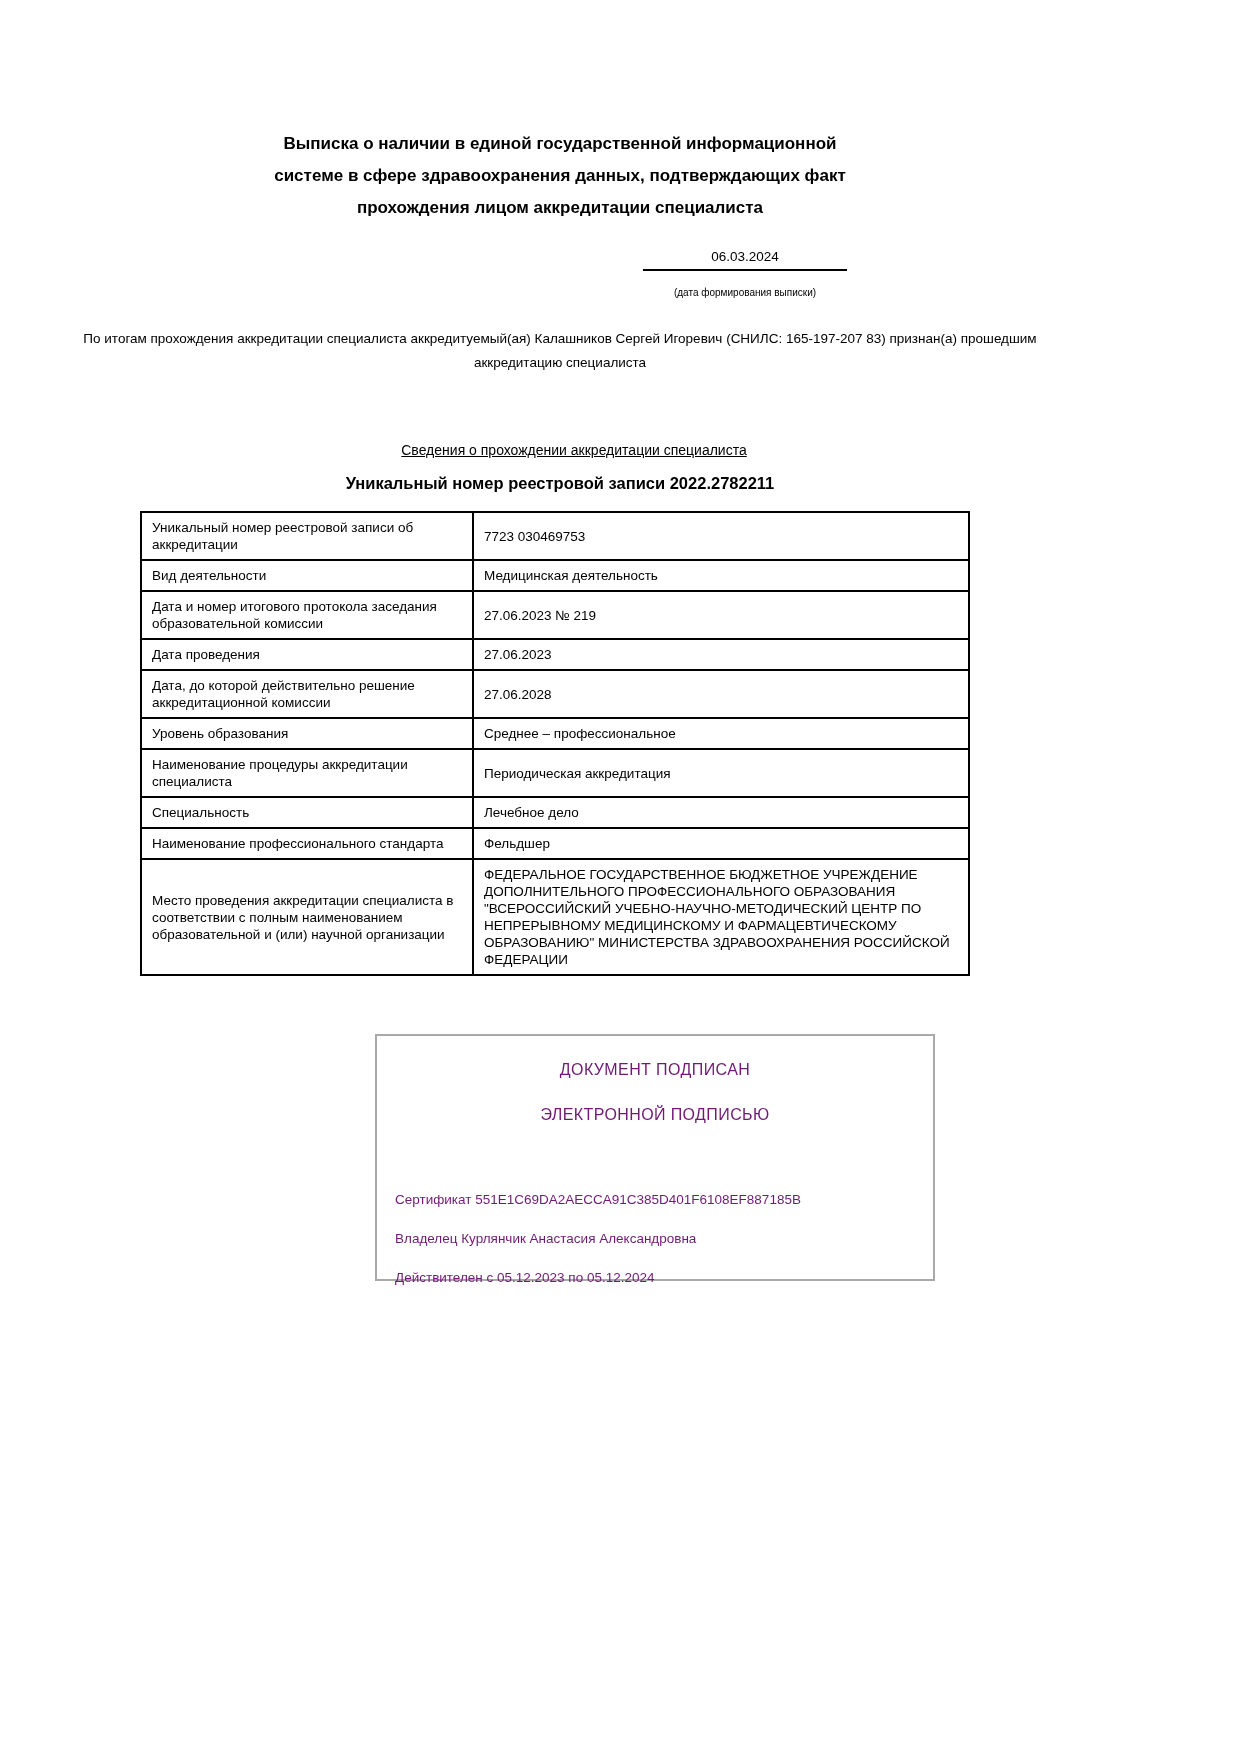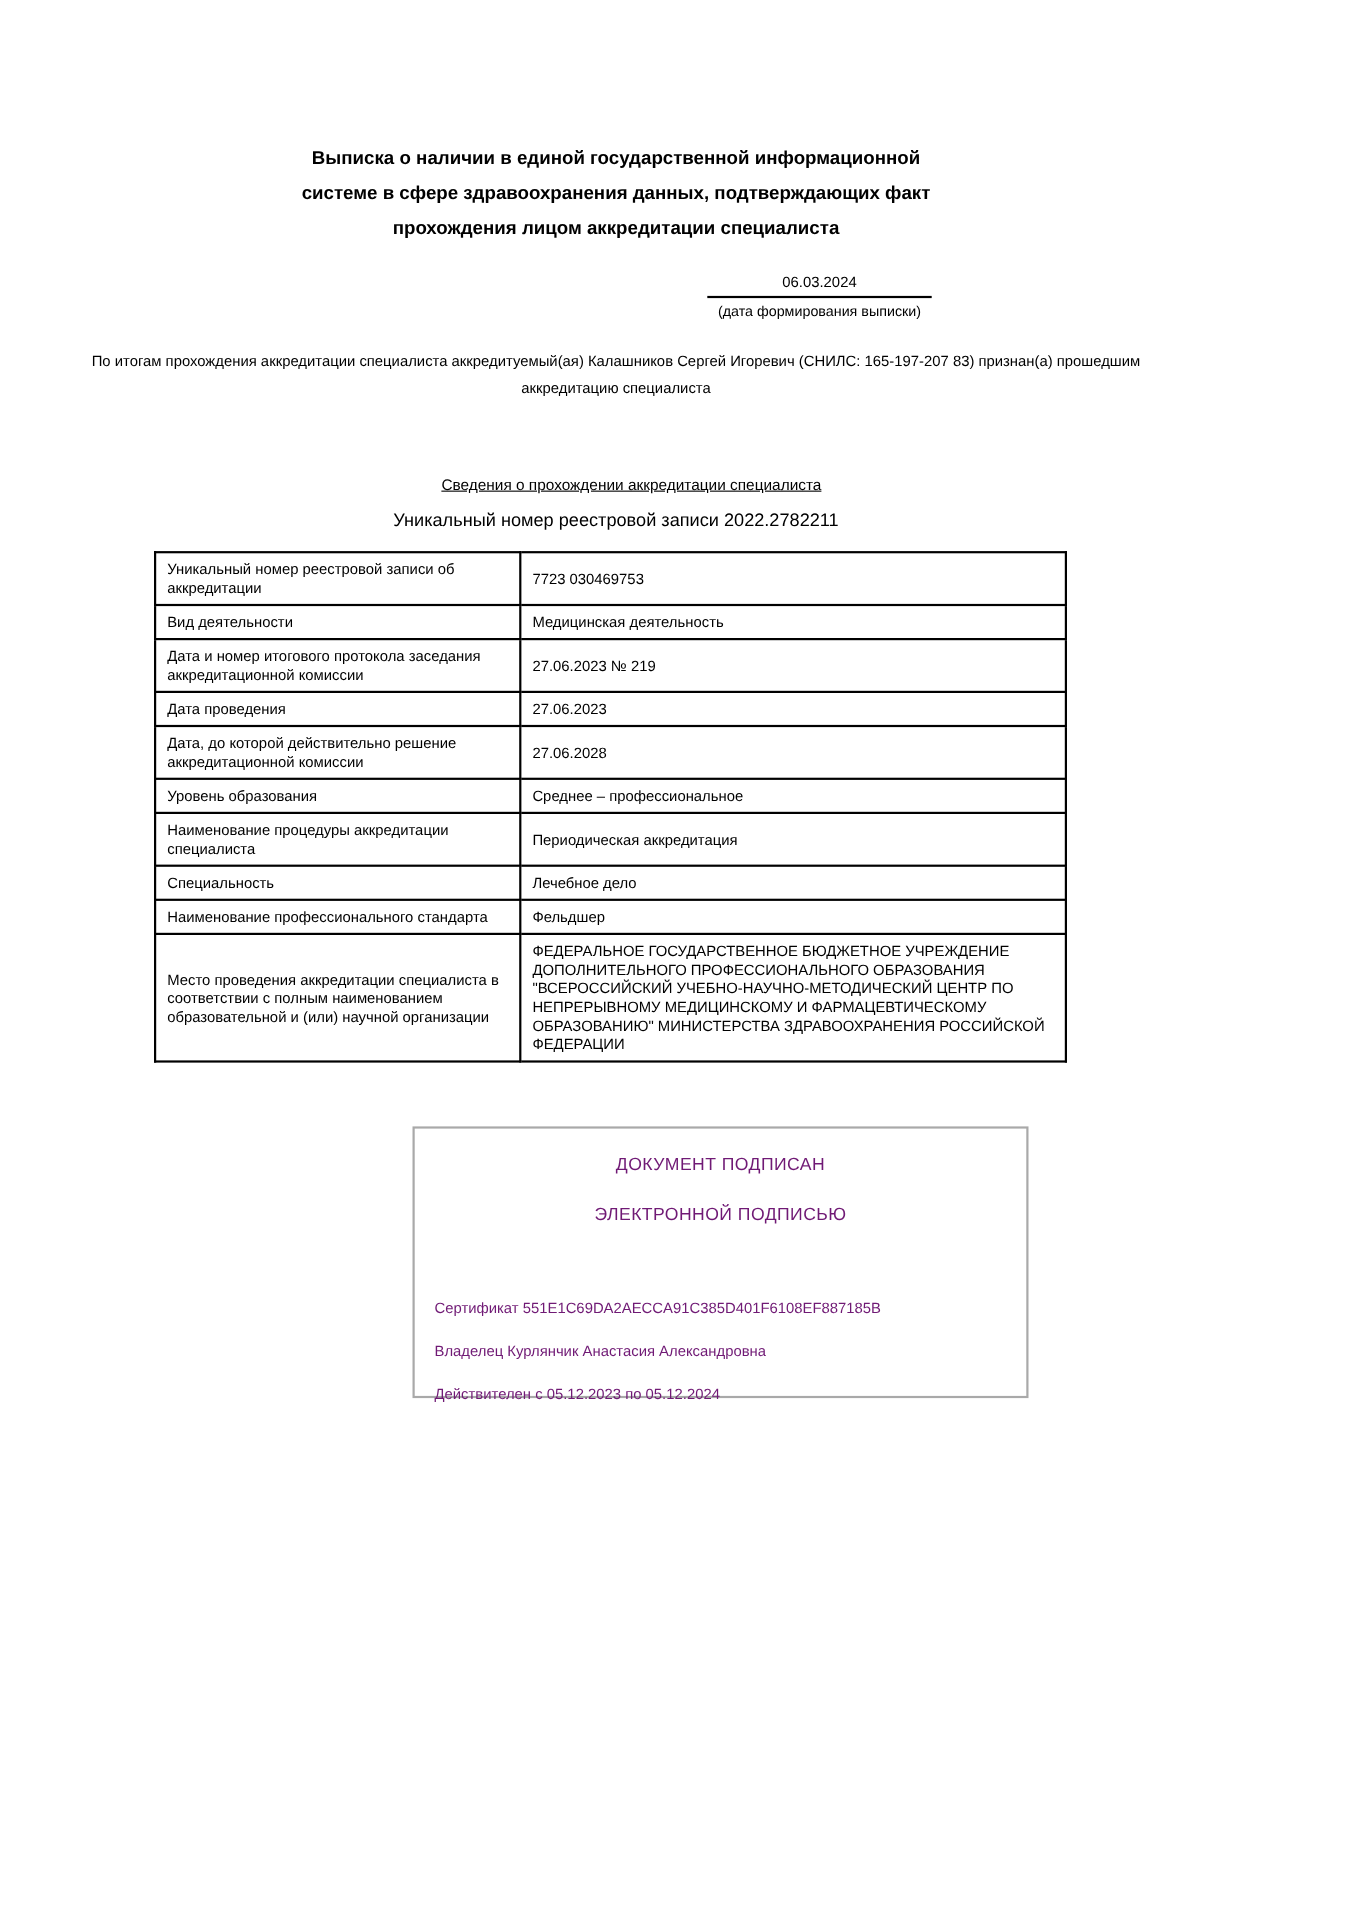--- a/index.html
+++ b/index.html
@@ -33,44 +33,44 @@
     margin: 24px 0 0 643px;
     text-align: center;
   }
   .date-value {
     font-size: 13.5px;
     line-height: 18px;
     padding-bottom: 3px;
     border-bottom: 2px solid #000000;
   }
   .date-caption {
-    font-size: 13px;
+    font-size: 10px;
     line-height: 17px;
-    padding-top: 3px;
+    padding-top: 13px;
   }
   .intro {
     width: 1010px;
     margin: 26px auto 0;
     text-align: center;
     font-size: 13.5px;
     line-height: 24px;
   }
   .subtitle {
     margin-top: 66px;
     text-align: center;
     font-size: 14px;
     text-decoration: underline;
     line-height: 18px;
     padding-left: 28px;
   }
   .registry-title {
     margin-top: 14px;
     text-align: center;
     font-size: 16.5px;
-    font-weight: normal;
+    font-weight: bold;
     line-height: 20px;
   }
   table.acc-table {
     margin: 18px 0 0 140px;
     width: 830px;
     border-collapse: collapse;
     table-layout: fixed;
     font-size: 13.5px;
   }
   table.acc-table td {
@@ -135,21 +135,21 @@
     <tbody>
       <tr>
         <td>Уникальный номер реестровой записи об аккредитации</td>
         <td>7723 030469753</td>
       </tr>
       <tr>
         <td>Вид деятельности</td>
         <td>Медицинская деятельность</td>
       </tr>
       <tr>
-        <td>Дата и номер итогового протокола заседания аккредитационной комиссии</td>
+        <td>Дата и номер итогового протокола заседания образовательной комиссии</td>
         <td>27.06.2023 № 219</td>
       </tr>
       <tr>
         <td>Дата проведения</td>
         <td>27.06.2023</td>
       </tr>
       <tr>
         <td>Дата, до которой действительно решение аккредитационной комиссии</td>
         <td>27.06.2028</td>
       </tr>

